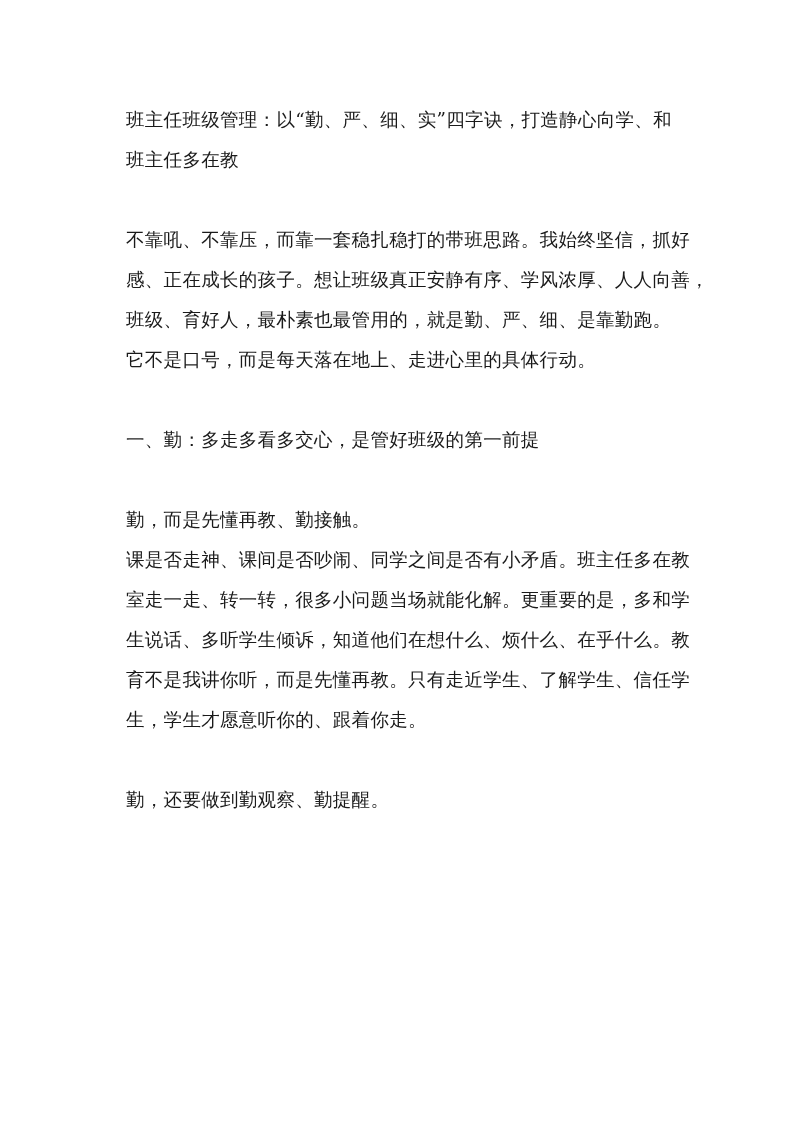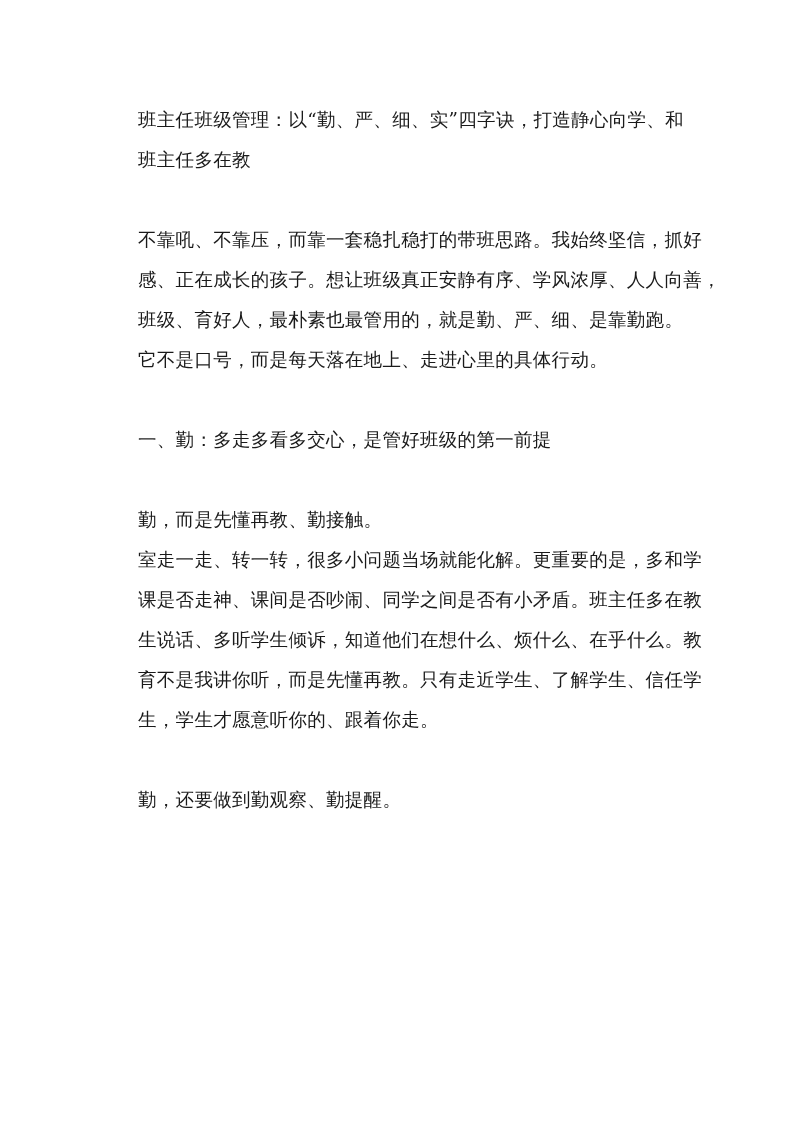--- a/index.html
+++ b/index.html
@@ -10,21 +10,21 @@
     body {
       width: 793px;
       height: 1122px;
       position: relative;
       overflow: hidden;
       font-family: "DejaVu Serif", "Liberation Serif", serif;
       color: #1a1a1a;
     }
     .page {
       position: absolute;
-      left: 138px;
+      left: 126px;
       top: 100px;
       width: 560px;
     }
     .line {
       font-size: 18.5px;
       line-height: 40px;
       height: 40px;
       white-space: nowrap;
       letter-spacing: 0.3px;
     }
@@ -49,22 +49,22 @@
   </div>
 
   <div class="blank"></div>
 
   <div class="line">一、勤：多走多看多交心，是管好班级的第一前提</div>
 
   <div class="blank"></div>
 
   <div class="line">勤，而是先懂再教、勤接触。</div>
   <div>
+    <div class="line">课是否走神、课间是否吵闹、同学之间是否有小矛盾。班主任多在教</div>
     <div class="line">室走一走、转一转，很多小问题当场就能化解。更重要的是，多和学</div>
-    <div class="line">课是否走神、课间是否吵闹、同学之间是否有小矛盾。班主任多在教</div>
     <div class="line">生说话、多听学生倾诉，知道他们在想什么、烦什么、在乎什么。教</div>
     <div class="line">育不是我讲你听，而是先懂再教。只有走近学生、了解学生、信任学</div>
     <div class="line">生，学生才愿意听你的、跟着你走。</div>
   </div>
 
   <div class="blank"></div>
 
   <div class="line">勤，还要做到勤观察、勤提醒。</div>
 </div>
 

